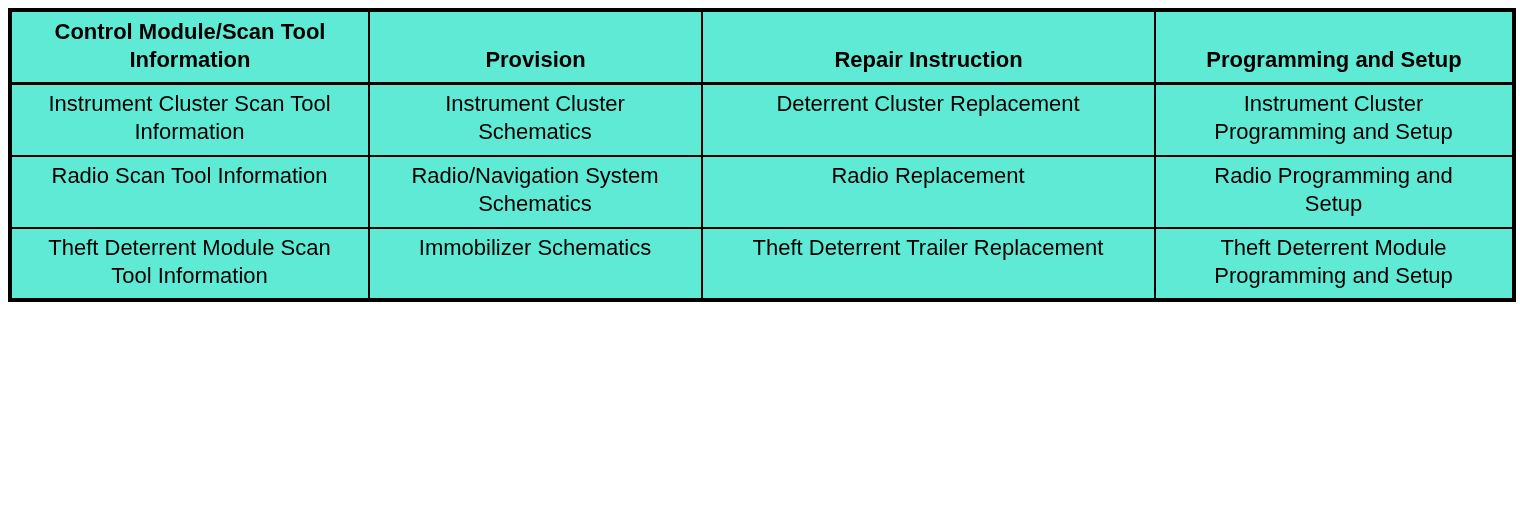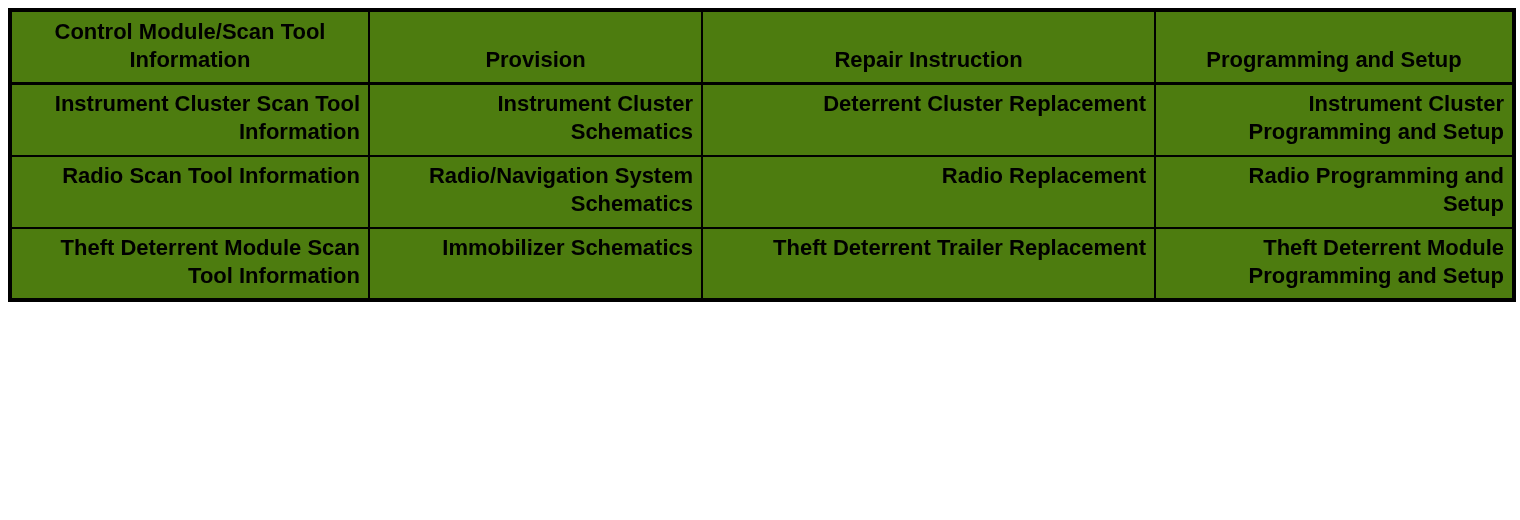--- a/index.html
+++ b/index.html
@@ -14,21 +14,21 @@
     color: #000000;
     position: relative;
   }
   table.module-table {
     position: absolute;
     left: 8px;
     top: 8px;
     width: 1504px;
     border-collapse: collapse;
     table-layout: fixed;
-    background: #4d7c0f;
+    background: #5eead4;
   }
   table.module-table {
     border: 4px solid #000000;
   }
   table.module-table th,
   table.module-table td {
     border: 2px solid #000000;
     white-space: pre-line;
     overflow: hidden;
   }
@@ -37,22 +37,22 @@
     font-size: 22px;
     line-height: 28px;
     font-weight: bold;
     text-align: center;
     vertical-align: bottom;
     padding: 6px 8px 8px 8px;
   }
   table.module-table td {
     font-size: 22px;
     line-height: 28px;
-    font-weight: bold;
-    text-align: right;
+    font-weight: normal;
+    text-align: center;
     vertical-align: top;
     padding: 5px 8px 5px 7px;
   }
   thead tr { height: 70px; }
   tbody tr { height: 72px; }
 </style>
 </head>
 <body>
 
 <table class="module-table">

